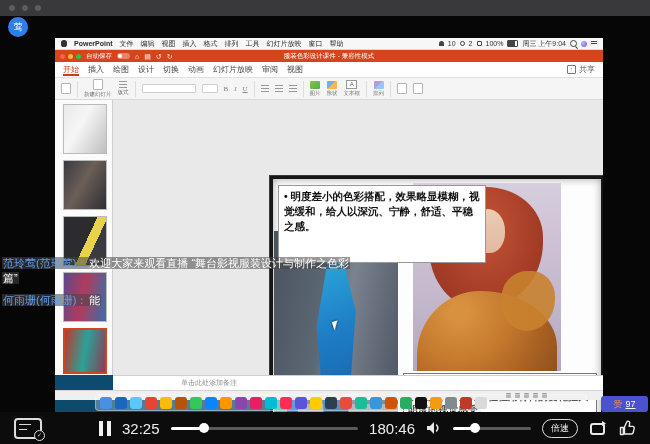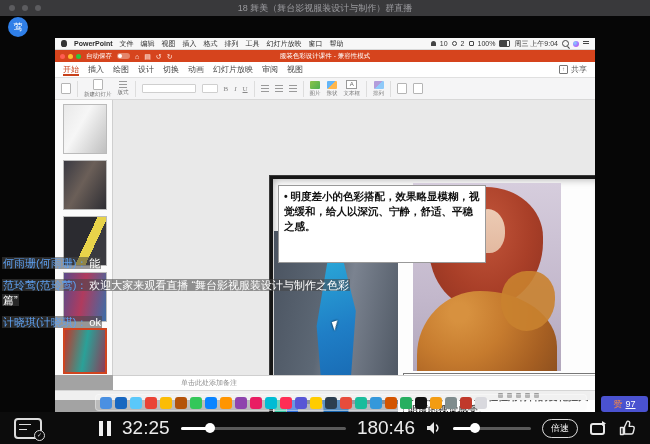--- a/index.html
+++ b/index.html
@@ -10,21 +10,21 @@
     display:flex;align-items:center;justify-content:center;}
   .win-titlebar .title{font-size:9px;color:#9b9b9f;}
   .traffic{position:absolute;left:9px;top:5px;display:flex;gap:7px;}
   .traffic i{width:6px;height:6px;border-radius:50%;background:#5c5c5f;display:block;}
   
   .stream-header{position:absolute;left:0;top:16px;width:650px;height:22px;display:flex;align-items:center;background:#060606;}
   .avatar{width:20px;height:20px;border-radius:50%;background:#2f7fe8;color:#fff;font-size:9px;
     display:flex;align-items:center;justify-content:center;margin-left:8px;}
   .stream-title{color:#f2f2f2;font-size:12px;font-weight:bold;margin-left:10px;letter-spacing:.5px;}
   
-  .screen{position:absolute;left:55px;top:38px;width:540px;height:374px;background:#a3a3a3;overflow:hidden;}
+  .screen{position:absolute;left:55px;top:38px;width:540px;height:374px;background:#0c4a6e;overflow:hidden;padding-left:8px;}
   
   .menubar{position:absolute;left:0;top:0;width:100%;height:12px;background:#f7f7f7;display:flex;
     align-items:center;font-size:7px;color:#2b2b2b;padding:0 6px;box-sizing:border-box;gap:7px;border-bottom:1px solid #d9d9d9;}
   .apple{width:6px;height:7px;background:#333;border-radius:45% 45% 40% 40%;flex:none;}
   .menubar .app{font-weight:bold;}
   .mb-right{margin-left:auto;display:flex;align-items:center;gap:4px;color:#333;}
   .bell{width:5px;height:5px;border-radius:50% 50% 10% 10%;background:#444;}
   .ring{width:5px;height:5px;border-radius:50%;border:1px solid #444;box-sizing:border-box;}
   .sq{width:5px;height:5px;border:1px solid #444;border-radius:1px;box-sizing:border-box;}
   .battery{width:9px;height:5px;border:1px solid #444;border-radius:1px;position:relative;}
@@ -131,39 +131,38 @@
   
   .player{position:absolute;left:0;top:412px;width:650px;height:32px;background:#0c0c0c;display:flex;
     align-items:center;padding:0 14px;box-sizing:border-box;gap:11px;z-index:40;}
   .danmaku{width:24px;height:17px;border:2px solid #dcdcdc;border-radius:4px;position:relative;flex:none;}
   .danmaku::before{content:"";position:absolute;left:3px;top:4px;width:12px;height:1.5px;background:#dcdcdc;}
   .danmaku::after{content:"";position:absolute;left:3px;top:9px;width:8px;height:1.5px;background:#dcdcdc;}
   .dm-check{position:absolute;right:-5px;bottom:-4px;width:9px;height:9px;border-radius:50%;background:#0c0c0c;
     border:1.5px solid #dcdcdc;color:#dcdcdc;font-size:6px;line-height:9px;text-align:center;}
   .pause{display:flex;gap:4px;margin-left:46px;flex:none;}
   .pause i{width:4px;height:15px;background:#f0f0f0;display:block;}
-  .ptime{color:#ececec;font-size:19px;flex:none;}
+  .ptime{color:#ececec;font-size:15px;flex:none;}
   .track{flex:1;height:3px;background:rgba(255,255,255,.32);border-radius:2px;position:relative;}
   .track .fill{position:absolute;left:0;top:0;bottom:0;background:#fff;border-radius:2px;}
   .track .handle{position:absolute;top:50%;width:10px;height:10px;border-radius:50%;background:#fff;transform:translate(-50%,-50%);}
   .vol-track{width:78px;height:3px;background:rgba(255,255,255,.32);border-radius:2px;position:relative;flex:none;}
   .speed-btn{border:1.5px solid rgba(255,255,255,.85);border-radius:10px;color:#fff;font-size:9px;
     padding:2px 8px;flex:none;}
   .icon-btn{flex:none;display:flex;align-items:center;}
 </style>
 </head>
 <body>
 
 <div class="win-titlebar">
   <div class="traffic">
       <i></i>
       <i></i>
       <i></i>
     </div>
-  <span class="title">18 舞美（舞台影视服装设计与制作）群直播</span>
 </div>
 
 <div class="stream-header">
   <div class="avatar">莺</div>
 </div>
 
 <div class="screen">
 
   <div class="menubar">
     <span class="apple"></span>
@@ -335,23 +334,22 @@
       <div class="dock-icon" style="background: rgb(39, 174, 96);"></div>
       <div class="dock-icon" style="background: rgb(17, 17, 17);"></div>
       <div class="dock-icon" style="background: rgb(243, 156, 18);"></div>
       <div class="dock-icon" style="background: rgb(127, 140, 141);"></div>
       <div class="dock-icon" style="background: rgb(192, 57, 43);"></div>
       <div class="dock-icon" style="background: rgb(217, 217, 222);"></div>
     </div>
 </div>
 
 <div class="chat">
+  <div class="msg"><span class="name">范玲莺(范玲莺)：</span><span class="text">欢迎大家来观看直播 “舞台影视服装设计与制作之色彩篇”</span></div>
   <div class="msg"><span class="name">何雨珊(何雨珊)：</span><span class="text">能</span></div>
-  <div class="msg"><span class="name">范玲莺(范玲莺)：</span><span class="text">欢迎大家来观看直播 “舞台影视服装设计与制作之色彩篇”</span></div>
-  <div class="msg"><span class="name">计晓琪(计晓琪)：</span><span class="text">ok</span></div>
 </div>
 
 <div class="like-badge">
   <span class="zan">赞</span>
   <span class="cnt">97</span>
 </div>
 
 <div class="player">
   <div class="danmaku">
       <span class="dm-check">✓</span>

